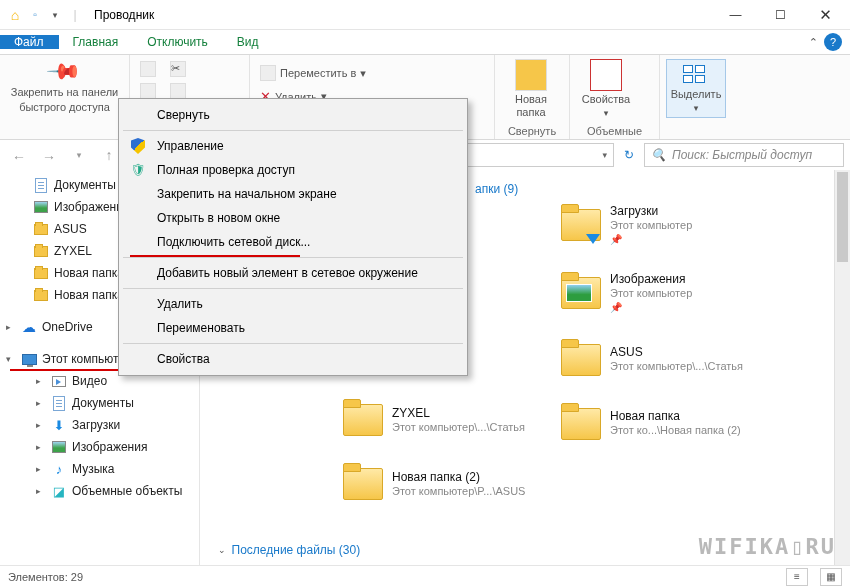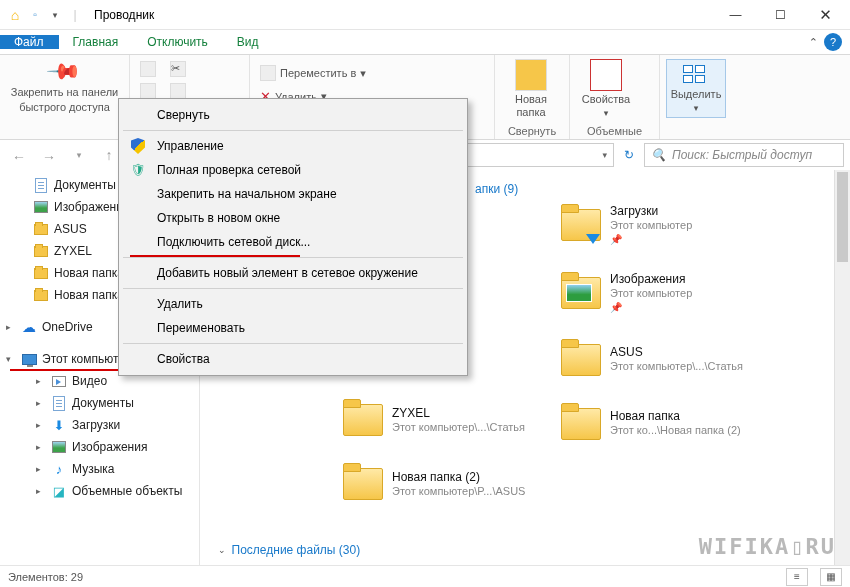--- a/index.html
+++ b/index.html
@@ -443,21 +443,21 @@
     </div>
   <hr>
   <div class="row">
       <span class="mic">
         <span class="shield"></span>
       </span>
       <span>Управление</span>
     </div>
   <div class="row">
       <span class="mic" style="color:#2a8">🛡</span>
-      <span>Полная проверка сетевой</span>
+      <span>Полная проверка доступ</span>
     </div>
   <div class="row">
       <span>Закрепить на начальном экране</span>
     </div>
   <div class="row">
       <span>Открыть в новом окне</span>
     </div>
   <div class="row">
       <span>Подключить сетевой диск...</span>
     </div>

